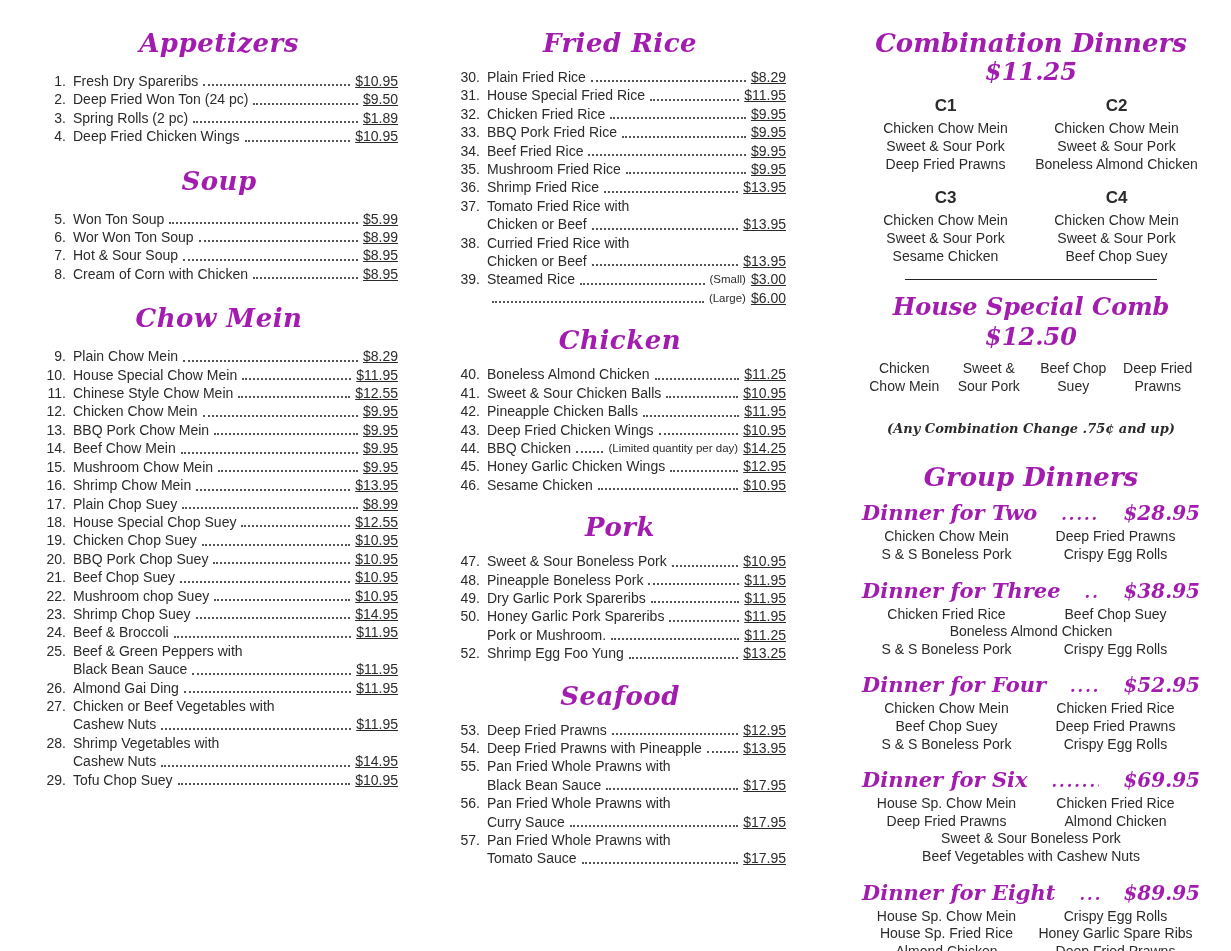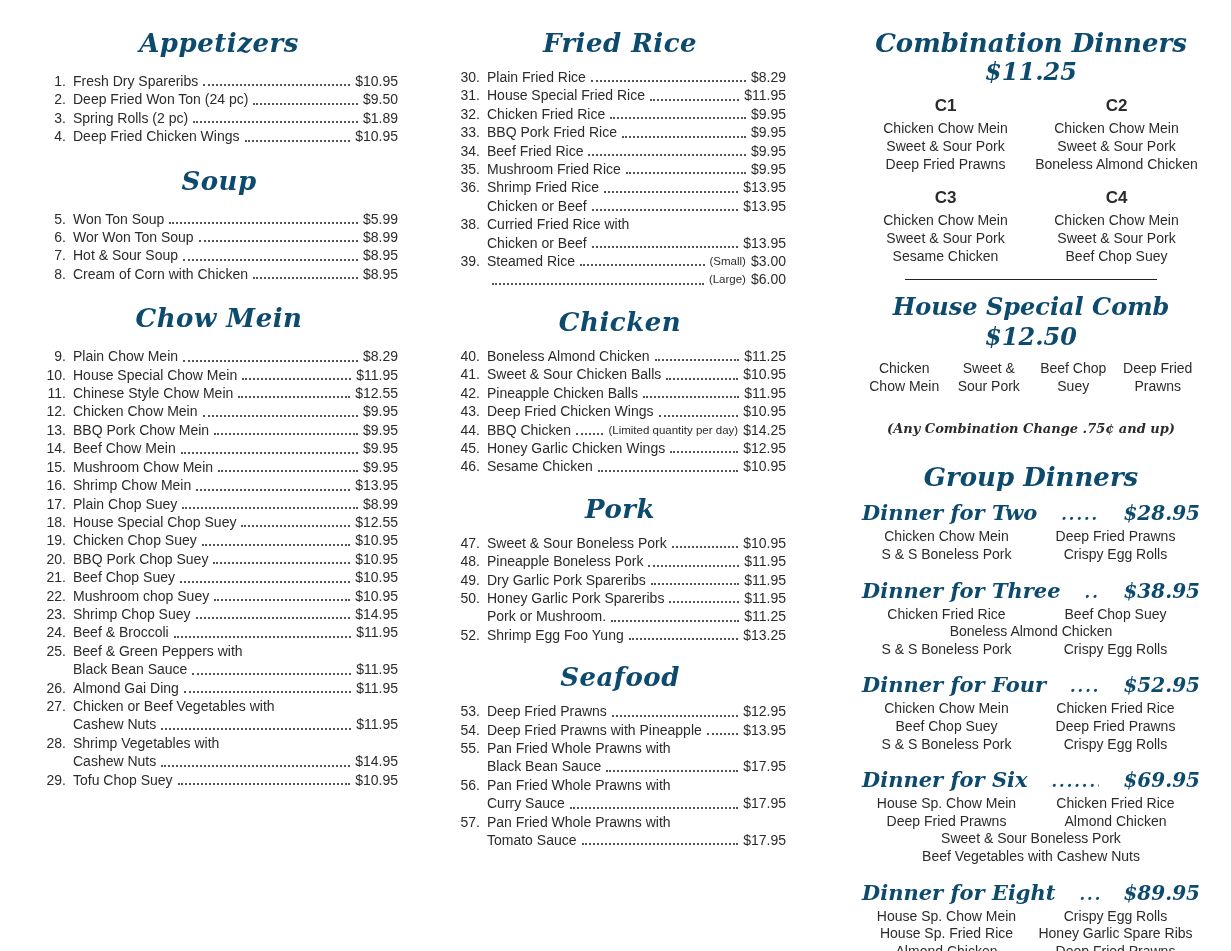--- a/index.html
+++ b/index.html
@@ -18,21 +18,21 @@
   .col { box-sizing: border-box; }
   .col-left  { width: 358px; }
   .col-mid   { width: 332px; margin-left: 56px; }
   .col-right { width: 338px; margin-left: 76px; }
 
   
   .script {
     font-family: "DejaVu Serif", serif;
     font-style: italic;
     font-weight: bold;
-    color: #0c4a6e;
+    color: #a21caf;
   }
   .section-title {
     font-size: 26px;
     text-align: center;
     margin: 20px 0 14px 0;
     letter-spacing: 0.5px;
   }
   .menu-section:first-child .section-title { margin-top: 0; }
   .col-mid .section-title { margin: 18px 0 10px 0; }
 
@@ -55,21 +55,21 @@
     min-width: 0;
     border-bottom: 2px dotted #555;
     margin: 0 5px;
     transform: translateY(-4px);
   }
   .note {
     font-size: 11.5px;
     margin-right: 5px;
     transform: translateY(-0.5px);
   }
-  .price { flex: 0 0 auto; }
+  .price { flex: 0 0 auto; text-decoration: underline; }
 
   
   .col-right { text-align: center; font-size: 14px; }
   .combo-header-title { font-size: 26px; margin: 0; line-height: 30px; }
   .combo-header-price { font-size: 24px; line-height: 28px; margin-bottom: 10px; }
   .combo-grid {
     display: grid;
     grid-template-columns: 1fr 1fr;
     row-gap: 14px;
     column-gap: 4px;
@@ -451,20 +451,25 @@
   </div>
 
   <div class="item-row">
     <span class="num">36.</span>
     <span class="item-text">Shrimp Fried Rice</span>
     <span class="dots"></span>
 
     <span class="price">$13.95</span>
   </div>
 
+  <div class="item-row">
+    <span class="num">37.</span>
+    <span class="item-text">Tomato Fried Rice with</span>
+
+  </div>
 
   <div class="item-row">
     <span class="num"></span>
     <span class="item-text">Chicken or Beef</span>
     <span class="dots"></span>
 
     <span class="price">$13.95</span>
   </div>
 
   <div class="item-row">

